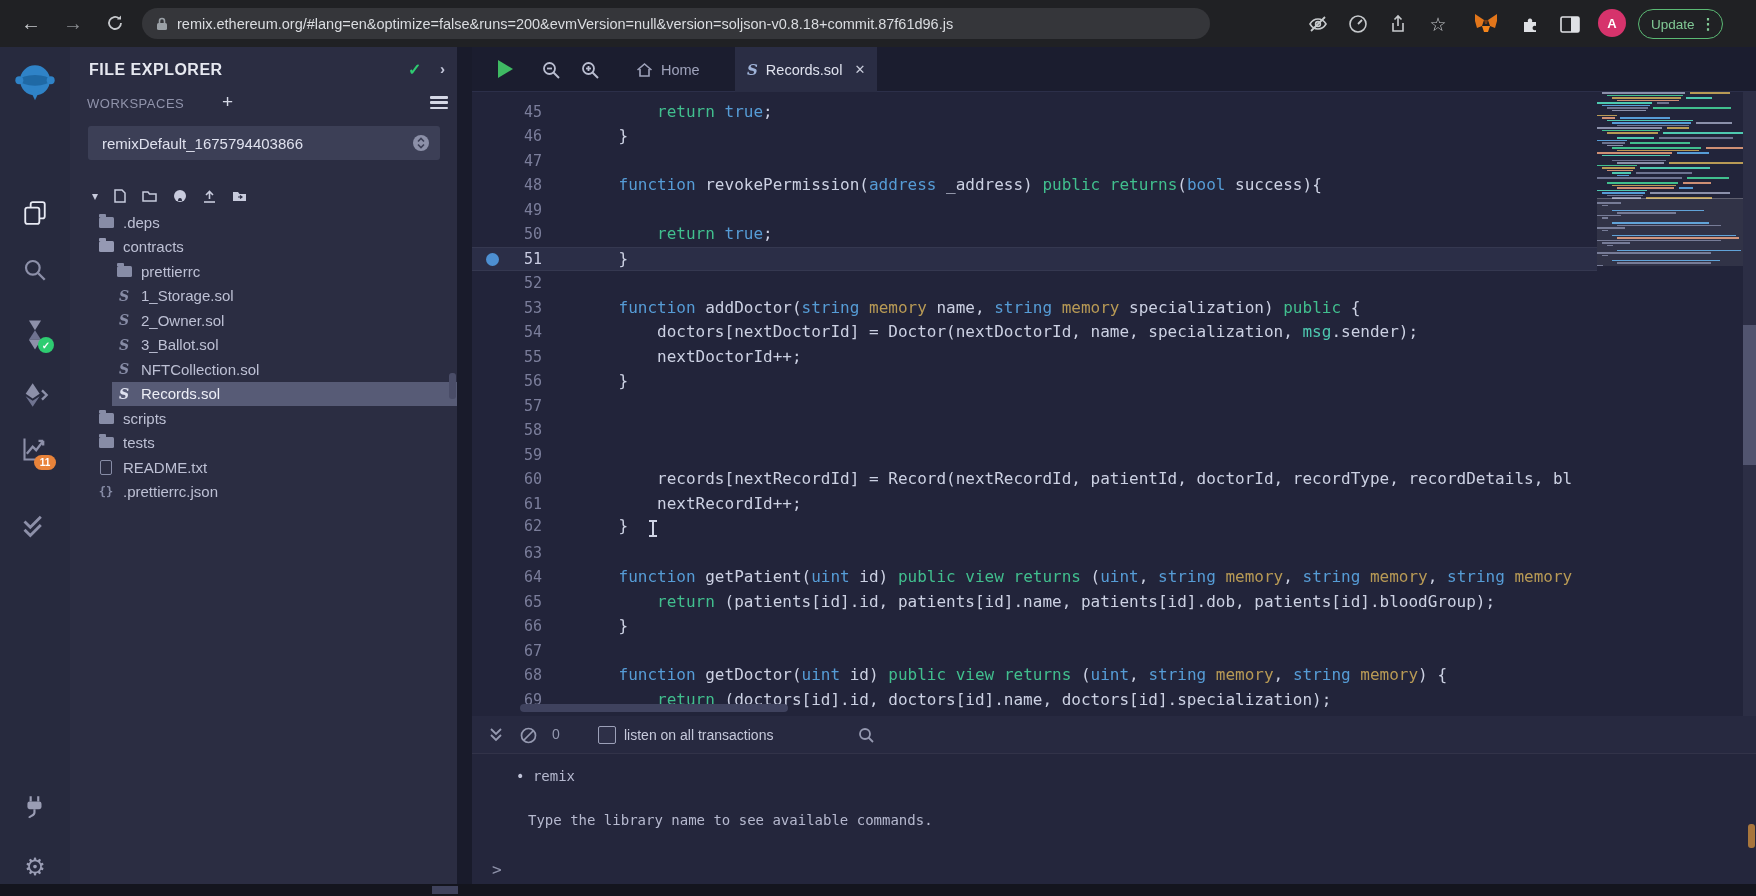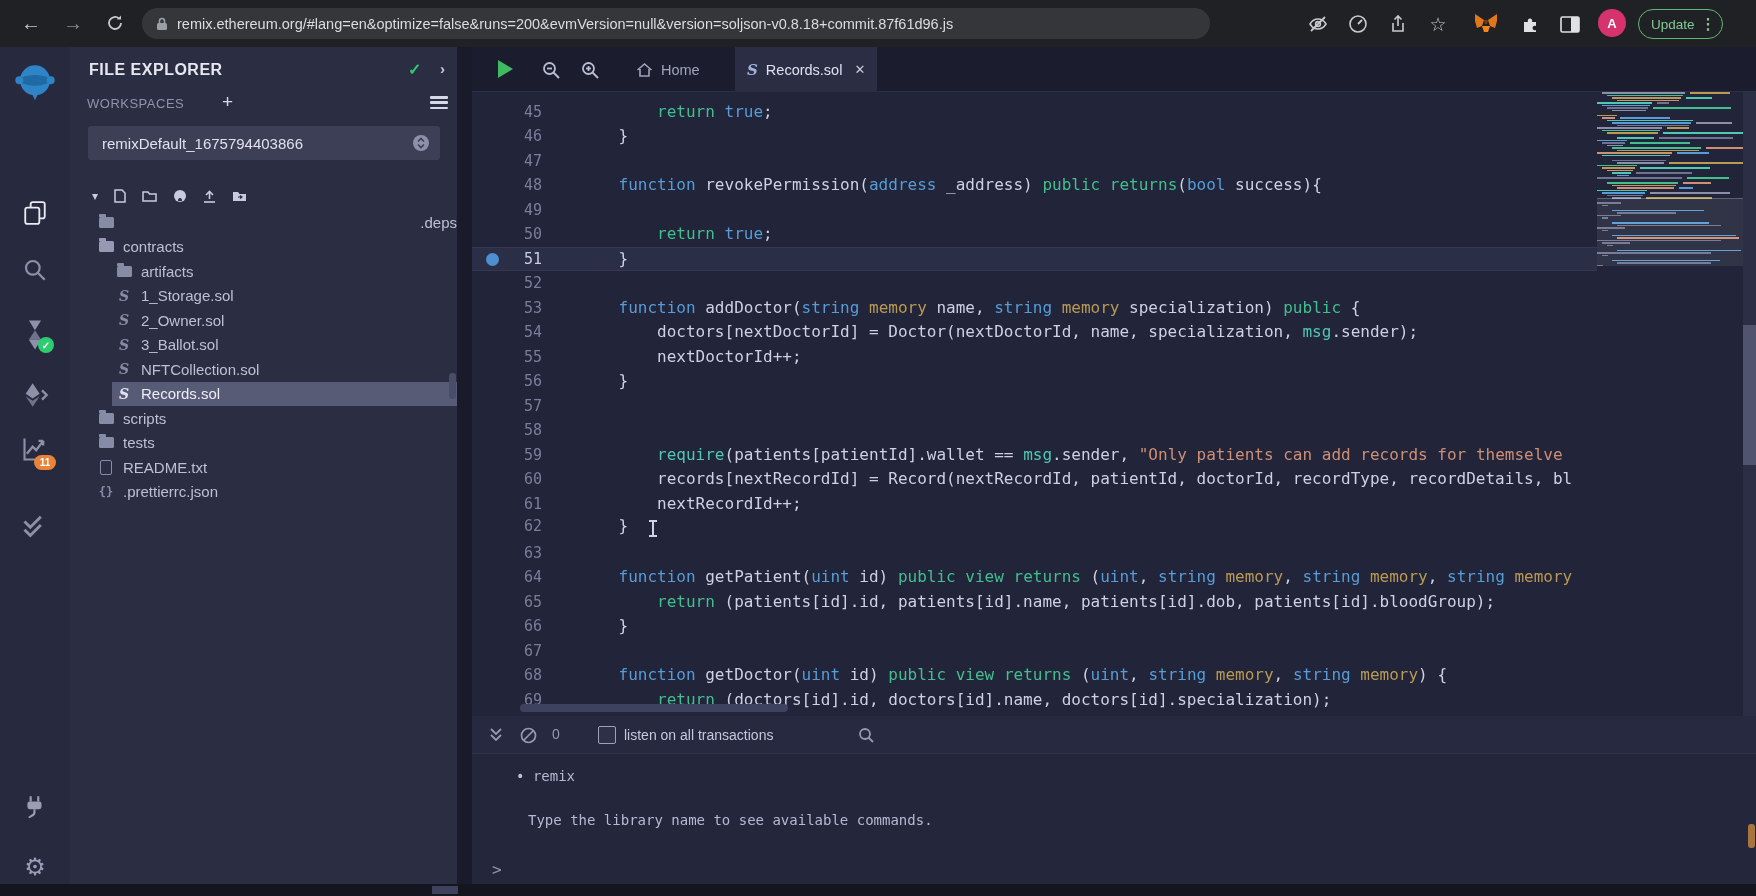--- a/index.html
+++ b/index.html
@@ -277,37 +277,37 @@
         </svg>
       </span>
     <span>
         <svg width="15" height="12" viewBox="0 0 15 12">
           <path d="M1 2h5l1.5 2H14v7H1z" fill="#c8cbdd"></path>
           <path d="M6 7h4M8 5.5 10 7 8 8.5" stroke="#2b2d42" stroke-width="1.2" fill="none"></path>
         </svg>
       </span>
   </div>
   <div class="abs tree" id="file-tree">
-      <div class="trow" style="padding-left: 28px; justify-content: space-between;">
+      <div class="trow" style="padding-left: 28px;">
         <span class="ic">
           <span class="i-folder"></span>
         </span>
         <span class="lbl">.deps</span>
       </div>
       <div class="trow" style="padding-left: 28px;">
         <span class="ic">
           <span class="i-folder open"></span>
         </span>
         <span class="lbl">contracts</span>
       </div>
       <div class="trow" style="padding-left: 46px;">
         <span class="ic">
           <span class="i-folder"></span>
         </span>
-        <span class="lbl">artifacts</span>
+        <span class="lbl">prettierrc</span>
       </div>
       <div class="trow" style="padding-left: 46px;">
         <span class="ic">
           <span class="i-sol">S</span>
         </span>
         <span class="lbl">1_Storage.sol</span>
       </div>
       <div class="trow" style="padding-left: 46px;">
         <span class="ic">
           <span class="i-sol">S</span>
@@ -450,21 +450,20 @@
       </div>
       <div class="code-line" style="top: 301.5px;">
         <span class="ln">57</span>
         <span class="codetxt"></span>
       </div>
       <div class="code-line" style="top: 326px;">
         <span class="ln">58</span>
       </div>
       <div class="code-line" style="top: 350.5px;">
         <span class="ln">59</span>
-        <span class="codetxt">        <span class="tok-t">require</span>(patients[patientId].wallet == <span class="tok-t">msg</span>.sender, <span class="tok-s">"Only patients can add records for themselve</span></span>
       </div>
       <div class="code-line" style="top: 375px;">
         <span class="ln">60</span>
         <span class="codetxt">        records[nextRecordId] = Record(nextRecordId, patientId, doctorId, recordType, recordDetails, bl</span>
       </div>
       <div class="code-line" style="top: 399.5px;">
         <span class="ln">61</span>
         <span class="codetxt">        nextRecordId++;</span>
       </div>
       <div class="code-line" style="top: 422px;">

